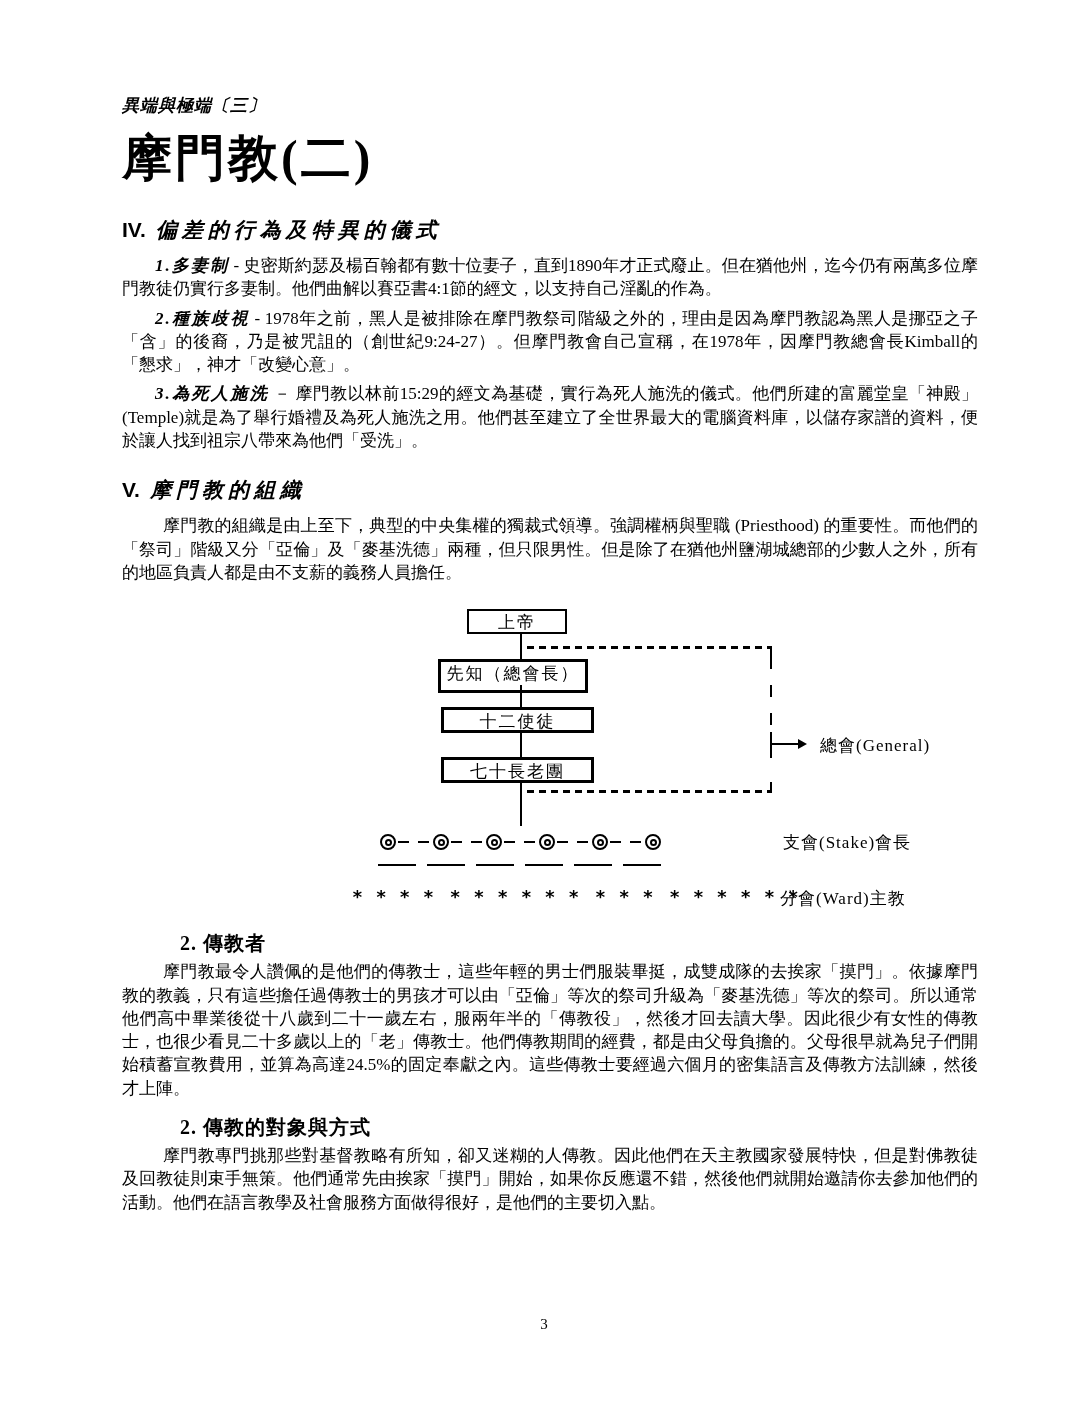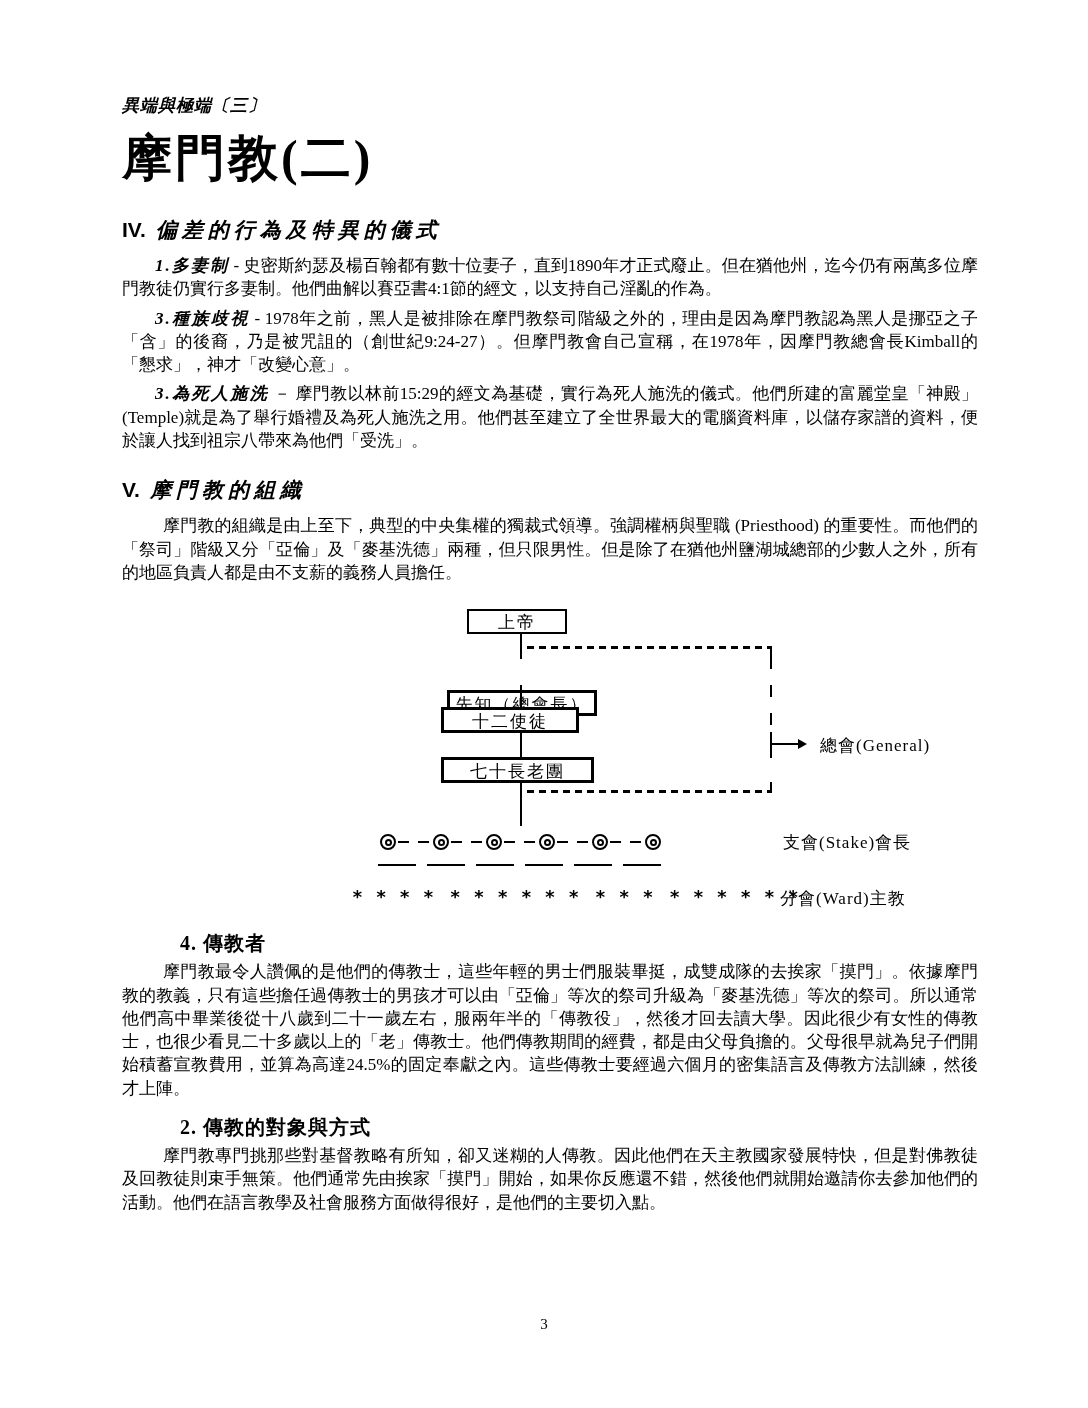--- a/index.html
+++ b/index.html
@@ -78,43 +78,43 @@
     <h1 class="doc-title">摩門教(二)</h1>
 
     <h2 class="sec">
       <span class="sec-num">IV.</span><span class="sec-txt">偏差的行為及特異的儀式</span>
     </h2>
 
     <p class="item">
       <span class="item-label">1.多妻制</span><span> - </span><span>史密斯約瑟及楊百翰都有數十位妻子，直到1890年才正式廢止。但在猶他州，迄今仍有兩萬多位摩門教徒仍實行多妻制。他們曲解以賽亞書4:1節的經文，以支持自己淫亂的作為。</span>
     </p>
     <p class="item">
-      <span class="item-label">3.種族歧視</span><span> - </span><span>1978年之前，黑人是被排除在摩門教祭司階級之外的，理由是因為摩門教認為黑人是挪亞之子「含」的後裔，乃是被咒詛的（創世紀9:24-27）。但摩門教會自己宣稱，在1978年，因摩門教總會長Kimball的「懇求」，神才「改變心意」。</span>
+      <span class="item-label">2.種族歧視</span><span> - </span><span>1978年之前，黑人是被排除在摩門教祭司階級之外的，理由是因為摩門教認為黑人是挪亞之子「含」的後裔，乃是被咒詛的（創世紀9:24-27）。但摩門教會自己宣稱，在1978年，因摩門教總會長Kimball的「懇求」，神才「改變心意」。</span>
     </p>
     <p class="item">
       <span class="item-label">3.為死人施洗</span><span> － </span><span>摩門教以林前15:29的經文為基礎，實行為死人施洗的儀式。他們所建的富麗堂皇「神殿」(Temple)就是為了舉行婚禮及為死人施洗之用。他們甚至建立了全世界最大的電腦資料庫，以儲存家譜的資料，便於讓人找到祖宗八帶來為他們「受洗」。</span>
     </p>
 
     <h2 class="sec">
       <span class="sec-num">V.</span><span class="sec-txt">摩門教的組織</span>
     </h2>
 
     <p class="body-indent">摩門教的組織是由上至下，典型的中央集權的獨裁式領導。強調權柄與聖職 (Priesthood) 的重要性。而他們的「祭司」階級又分「亞倫」及「麥基洗德」兩種，但只限男性。但是除了在猶他州鹽湖城總部的少數人之外，所有的地區負責人都是由不支薪的義務人員擔任。</p>
 
     <div class="diagram">
       <div class="dbox thin" style="left:345px;top:5px;width:100px;height:25px;">上帝</div>
       <div class="vline" style="left:398px;top:30px;height:25px;"></div>
 
       <div class="hdash" style="left:405px;top:42px;width:245px;"></div>
       <div class="tick" style="left:648px;top:42px;height:11px;"></div>
 
-      <div class="dbox" style="left:325px;top:55px;width:150px;height:26px;margin-top:31px;">先知（總會長）</div>
+      <div class="dbox" style="left:316px;top:55px;width:150px;height:34px;">先知（總會長）</div>
       <div class="vline" style="left:398px;top:81px;height:22px;"></div>
 
-      <div class="dbox" style="left:319px;top:103px;width:138px;height:26px;">十二使徒</div>
+      <div class="dbox" style="left:319px;top:103px;width:153px;height:26px;">十二使徒</div>
       <div class="vline" style="left:398px;top:129px;height:24px;"></div>
 
       <div class="dbox" style="left:319px;top:153px;width:153px;height:26px;">七十長老團</div>
       <div class="vline" style="left:398px;top:179px;height:43px;"></div>
 
       <div class="hdash" style="left:405px;top:186px;width:245px;"></div>
       <div class="tick" style="left:648px;top:178px;height:11px;"></div>
 
       <div class="vdash" style="left:648px;top:53px;height:75px;"></div>
       <div class="tick" style="left:648px;top:128px;height:26px;"></div>
@@ -146,21 +146,21 @@
           <i class="us"></i>
       </div>
 
       <div class="star-row" style="left:230px;top:283px;">
         <span>* * * *</span><span>* * * * * *</span><span>* * *</span><span>* * * * * *</span>
       </div>
       <div class="dlabel" style="left:658px;top:283px;">分會(Ward)主教</div>
     </div>
 
 
-    <h3 class="sub">4. 傳教者</h3>
+    <h3 class="sub">2. 傳教者</h3>
     <p class="body-indent">摩門教最令人讚佩的是他們的傳教士，這些年輕的男士們服裝畢挺，成雙成隊的去挨家「摸門」。依據摩門教的教義，只有這些擔任過傳教士的男孩才可以由「亞倫」等次的祭司升級為「麥基洗德」等次的祭司。所以通常他們高中畢業後從十八歲到二十一歲左右，服兩年半的「傳教役」，然後才回去讀大學。因此很少有女性的傳教士，也很少看見二十多歲以上的「老」傳教士。他們傳教期間的經費，都是由父母負擔的。父母很早就為兒子們開始積蓄宣教費用，並算為高達24.5%的固定奉獻之內。這些傳教士要經過六個月的密集語言及傳教方法訓練，然後才上陣。</p>
 
     <h3 class="sub">2. 傳教的對象與方式</h3>
     <p class="body-indent">摩門教專門挑那些對基督教略有所知，卻又迷糊的人傳教。因此他們在天主教國家發展特快，但是對佛教徒及回教徒則束手無策。他們通常先由挨家「摸門」開始，如果你反應還不錯，然後他們就開始邀請你去參加他們的活動。他們在語言教學及社會服務方面做得很好，是他們的主要切入點。</p>
 
   </div>
 
   <div class="page-num">3</div>
 </div>
 

